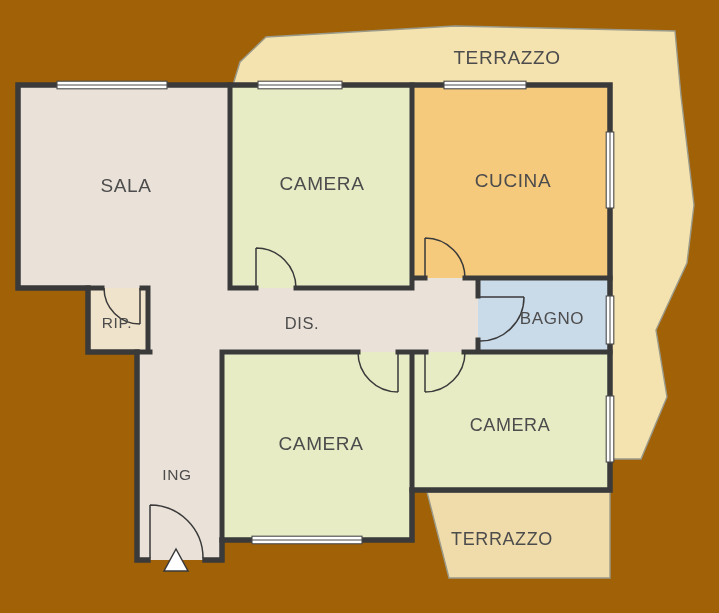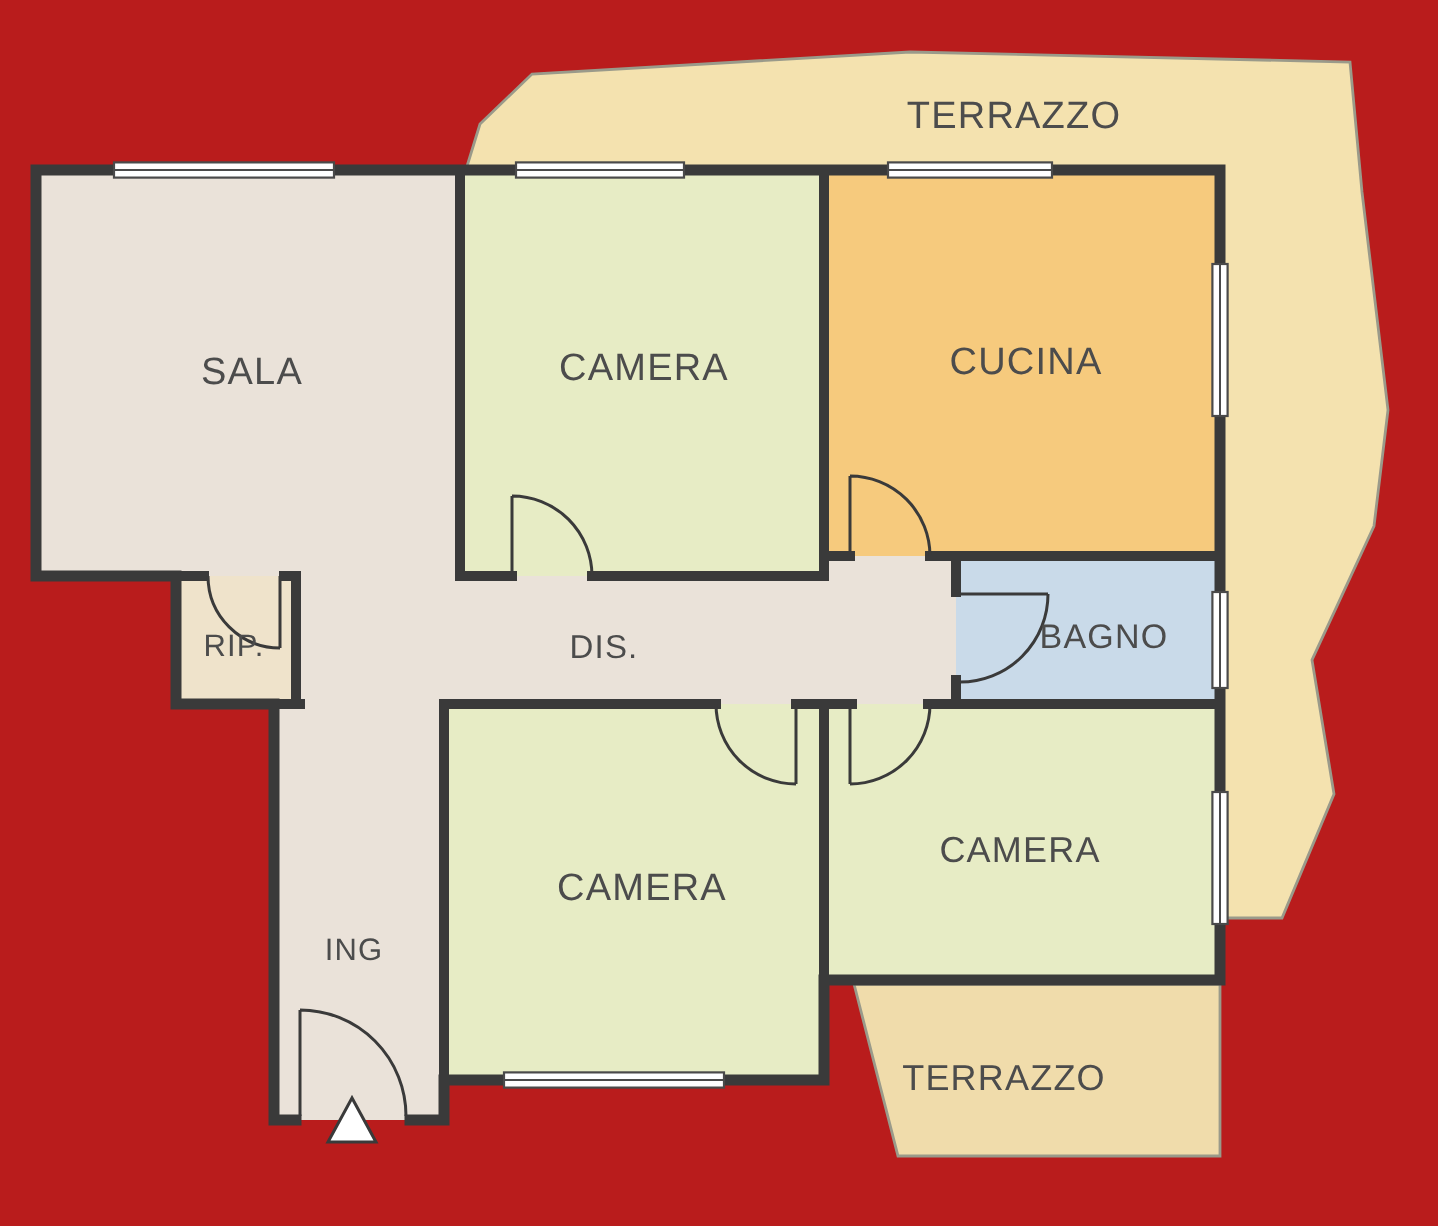--- a/index.html
+++ b/index.html
@@ -1,16 +1,16 @@
 <!DOCTYPE html>
 <html><head>
 <meta charset="utf-8">
 <style>
   html,body{margin:0;padding:0;background:#ffffff;}
-  .stage{position:relative;width:719px;height:613px;background:#b91c1c;overflow:hidden;}
+  .stage{position:relative;width:719px;height:613px;background:#a16207;overflow:hidden;}
   svg{display:block;}
   .wall{fill:none;stroke-linecap:square;}
   .outer-wall{stroke-width:5.5;}
   .inner-wall{stroke-width:5;}
   .door{fill:none;stroke:#3a3a3a;stroke-width:1.5;}
   .window-rect{fill:#ffffff;stroke:#4a4a4a;stroke-width:1.1;}
   .window-mid{stroke:#4a4a4a;stroke-width:1;}
   .terrace{stroke:#9a9a8a;stroke-width:1.4;}
   .room-label{font-family:"Liberation Sans", sans-serif;letter-spacing:0.6px;}
   .entry-arrow{fill:#ffffff;stroke:#3a3a3a;stroke-width:1.5;}

